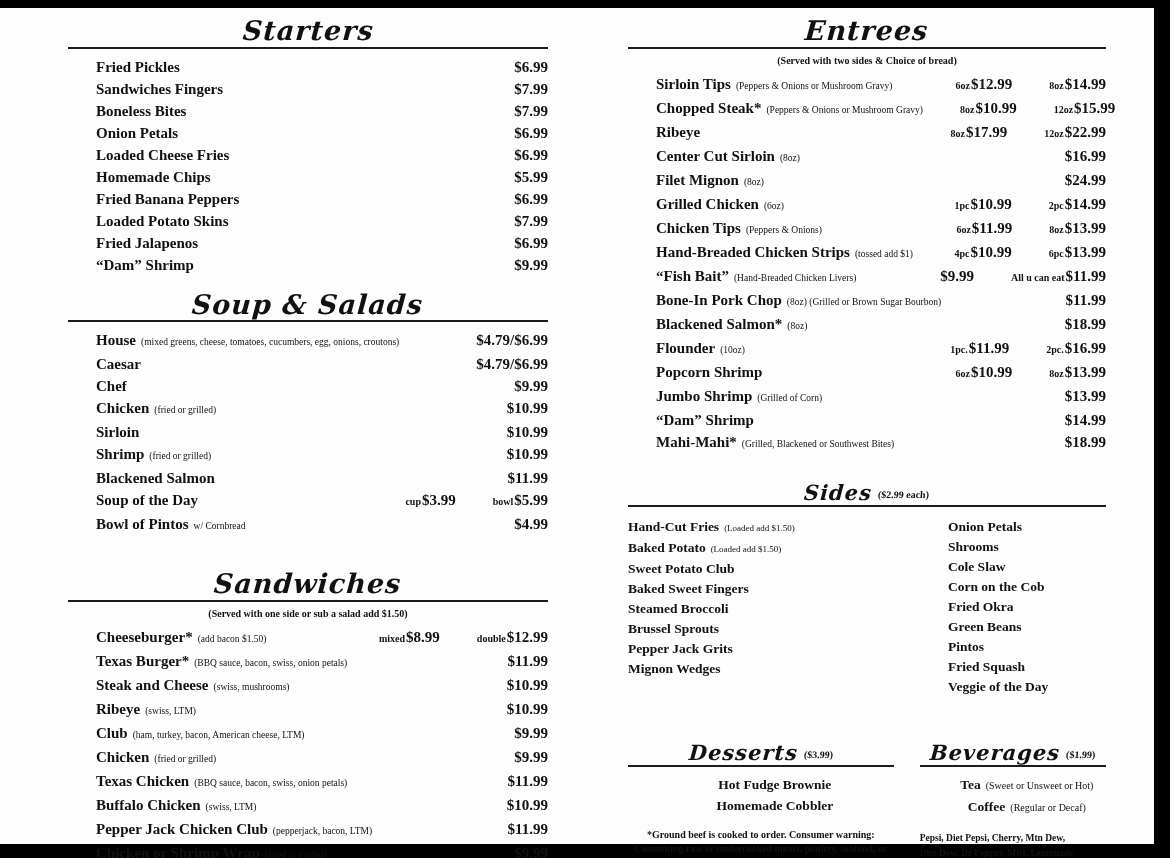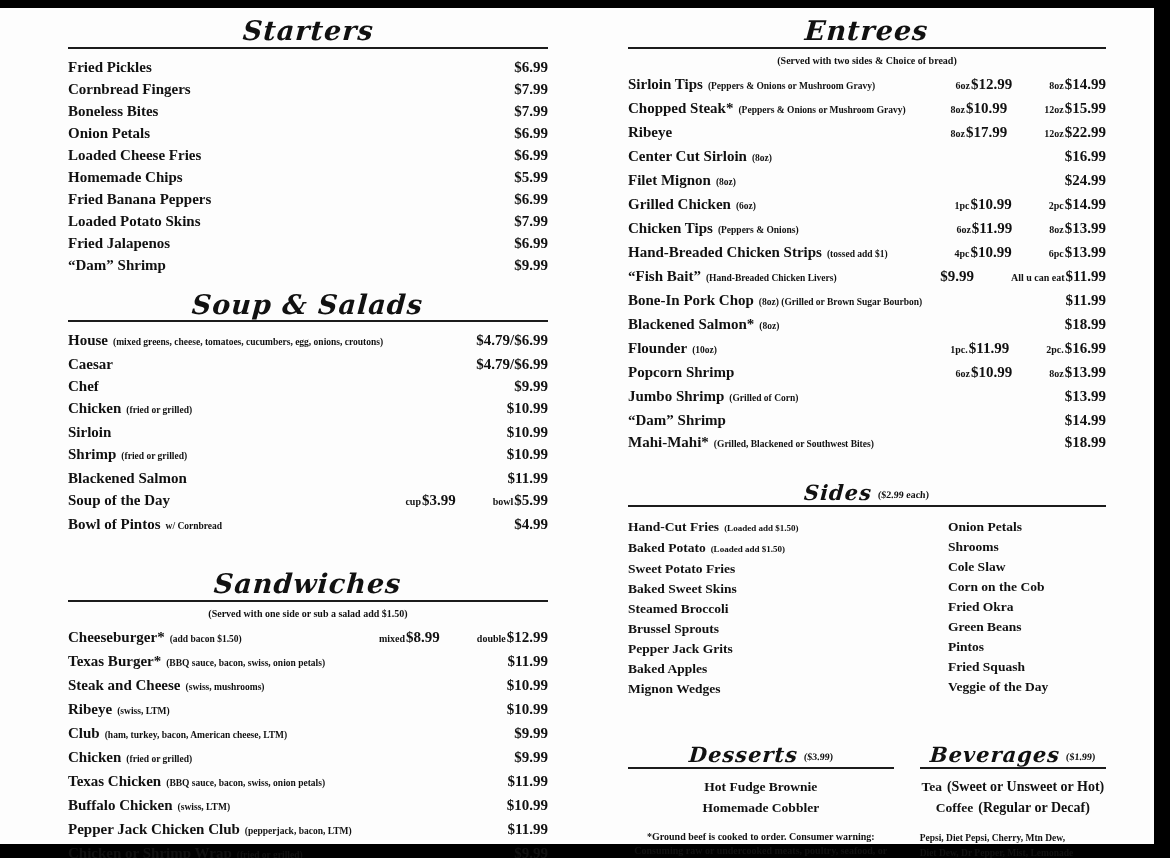--- a/index.html
+++ b/index.html
@@ -47,50 +47,50 @@
     display:inline-block;
     vertical-align:2px;
   }
   .subtitle {
     text-align:center;
     font-weight:bold;
     font-size:10px;
     margin:6px 0 2px 0;
   }
 
-  .items { margin-top:7px; }
+  .items { margin-top:7px;margin-left:28px; }
   .item {
     display:flex;
     justify-content:space-between;
     align-items:baseline;
     line-height:22px;
     white-space:nowrap;
   }
   .item-name { font-weight:bold; font-size:15px; }
-  .item-note { font-weight:bold; font-size:9.5px; margin-left:5px; }
+  .item-note { font-weight:normal; font-size:9.5px; margin-left:5px; }
   .item-prices { font-weight:bold; font-size:15px; }
   .price-label { font-size:10px; font-weight:bold; margin:0 1px 0 7px;padding-left:30px; }
 
   .mt-soups { margin-top:14px; }
   .mt-sandwiches { margin-top:32px; }
   .mt-sides { margin-top:26px; }
 
   .sides-cols { display:flex; margin-top:10px; }
   .sides-col1 { width:320px;text-align:center; }
   .sides-col2 { flex:1; }
   .sides-cols .item { line-height:20px; justify-content:flex-start; }
   .sides-cols .item-name { font-size:13.5px; }
   .sides-cols .item-note { font-size:9px; }
 
   .bottom-row { display:flex; margin-top:44px; }
   .block-desserts { width:268px; }
   .block-beverages { width:188px; margin-left:26px; }
   .bottom-row .items .item { line-height:21px; justify-content:center; }
   .bottom-row .item-name { font-size:13.5px; }
-  .bottom-row .item-note { font-size:14px; }
+  .bottom-row .item-note { font-size:10px; }
 
   .footnote {
     font-size:10px;
     font-weight:bold;
     text-align:center;
     line-height:1.4;
     margin-top:12px;
   }
 
   .soda-line {
@@ -111,21 +111,21 @@
       <section>
         <div class="section-header">
           <span class="script-title">Starters</span>
         </div>
         <div class="items">
             <div class="item">
               <span class="item-name">Fried Pickles</span>
               <span class="item-prices"><span class="price-amount">$6.99</span></span>
             </div>
             <div class="item">
-              <span class="item-name">Cornbread Fingers</span>
+              <span class="item-name">Sandwiches Fingers</span>
               <span class="item-prices"><span class="price-amount">$7.99</span></span>
             </div>
             <div class="item">
               <span class="item-name">Boneless Bites</span>
               <span class="item-prices"><span class="price-amount">$7.99</span></span>
             </div>
             <div class="item">
               <span class="item-name">Onion Petals</span>
               <span class="item-prices"><span class="price-amount">$6.99</span></span>
             </div>
@@ -332,36 +332,33 @@
         </div>
         <div class="sides-cols">
           <div class="sides-col1">
               <div class="item">
                 <span class="item-name">Hand-Cut Fries<span class="item-note">(Loaded add $1.50)</span></span>
               </div>
               <div class="item">
                 <span class="item-name">Baked Potato<span class="item-note">(Loaded add $1.50)</span></span>
               </div>
               <div class="item">
-                <span class="item-name">Sweet Potato Fries</span>
-              </div>
-              <div class="item">
-                <span class="item-name">Baked Sweet Skins</span>
+                <span class="item-name">Sweet Potato Club</span>
+              </div>
+              <div class="item">
+                <span class="item-name">Baked Sweet Fingers</span>
               </div>
               <div class="item">
                 <span class="item-name">Steamed Broccoli</span>
               </div>
               <div class="item">
                 <span class="item-name">Brussel Sprouts</span>
               </div>
               <div class="item">
                 <span class="item-name">Pepper Jack Grits</span>
-              </div>
-              <div class="item">
-                <span class="item-name">Baked Apples</span>
               </div>
               <div class="item">
                 <span class="item-name">Mignon Wedges</span>
               </div>
             </div>
           <div class="sides-col2">
               <div class="item">
                 <span class="item-name">Onion Petals</span>
               </div>
               <div class="item">

